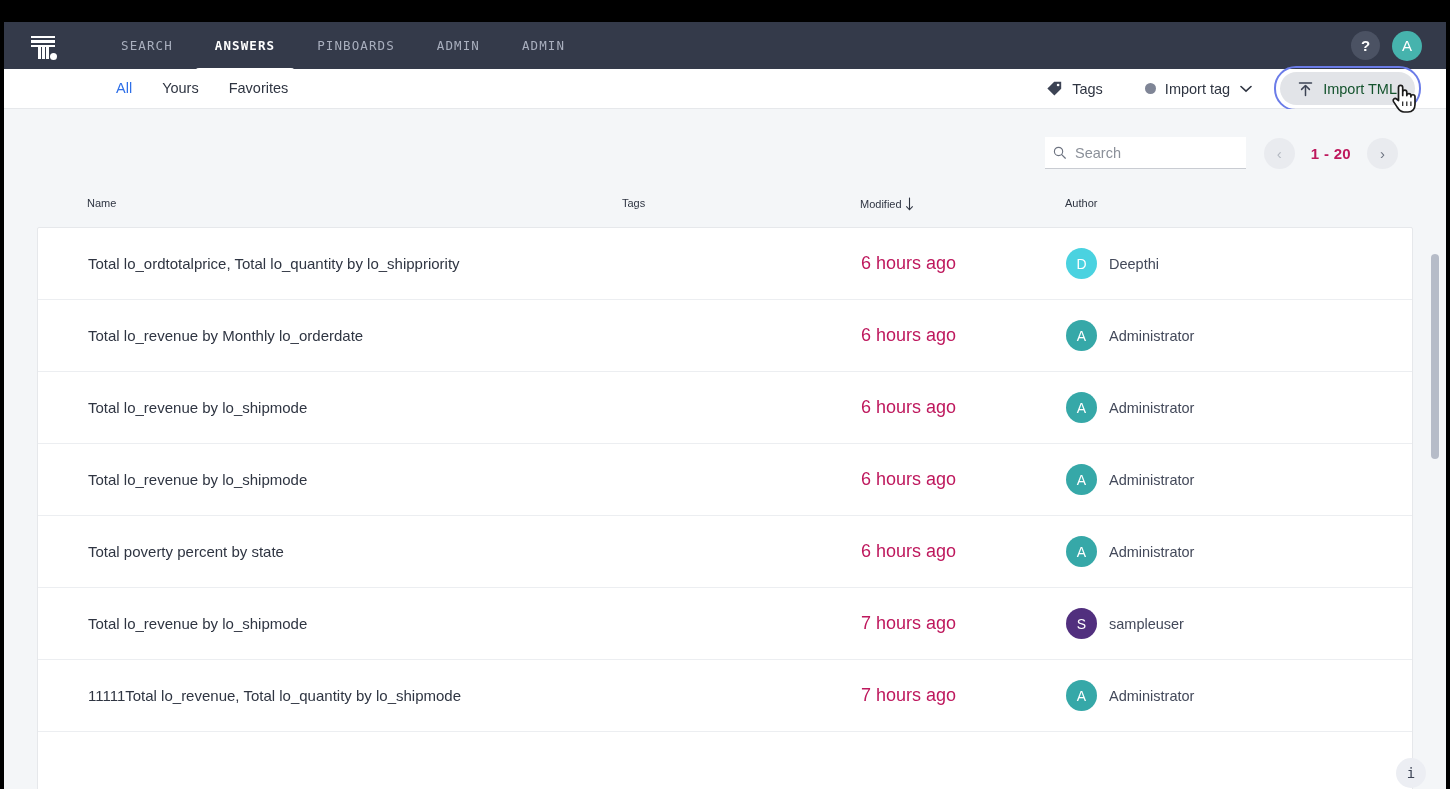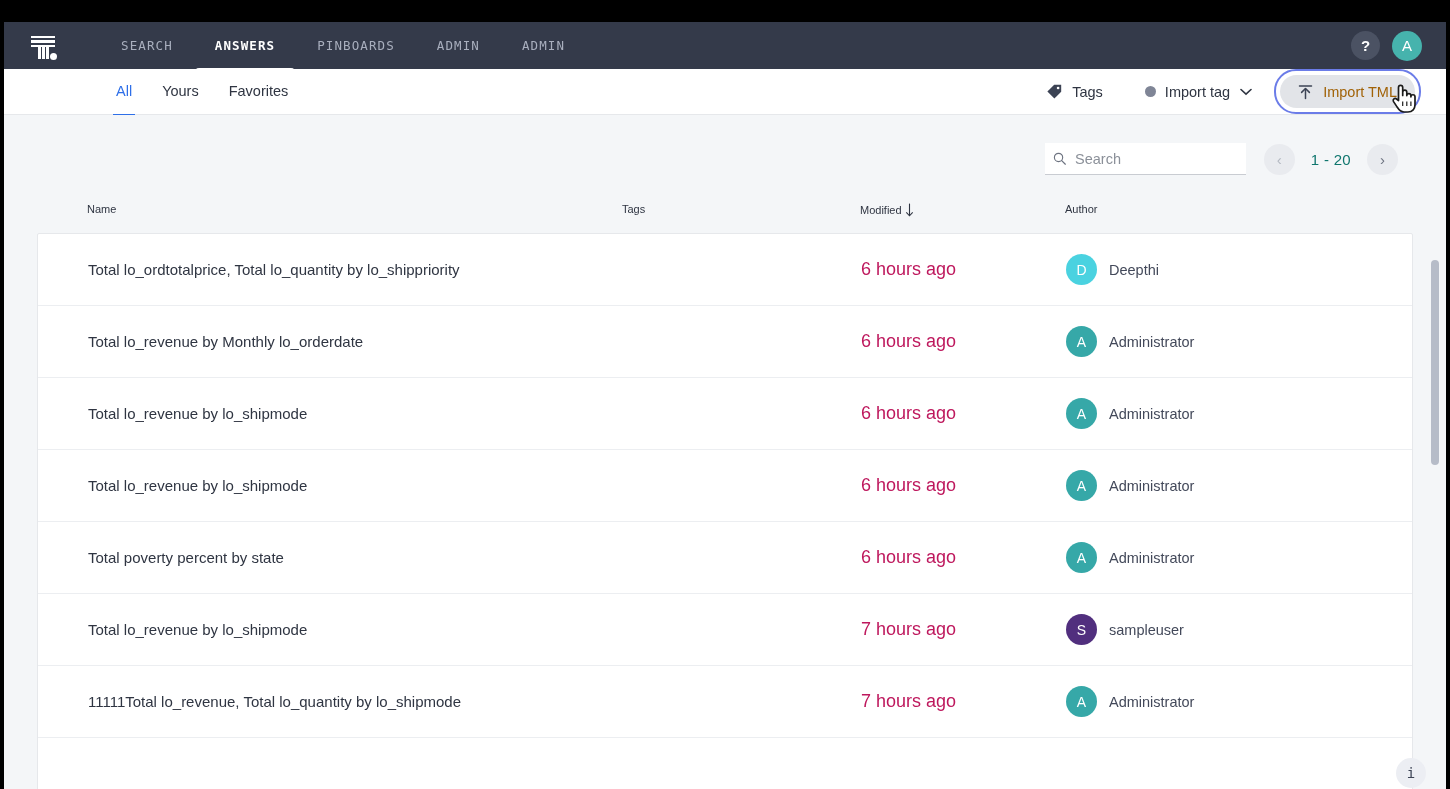--- a/index.html
+++ b/index.html
@@ -74,21 +74,21 @@
   .user-avatar {
     width: 30px; height: 30px; border-radius: 50%;
     background: #46b3ad; color: #fff;
     display: flex; align-items: center; justify-content: center;
     font-size: 15px; cursor: pointer;
   }
 
   
   .subnav {
     position: relative;
-    height: 46px;
+    height: 40px;
     background: #fff;
     display: flex;
     align-items: center;
     padding-left: 112px;
     border-bottom: 1px solid #e6e8eb;
   }
   .tab {
     position: relative;
     font-size: 14.5px;
     color: #2f3542;
@@ -129,21 +129,21 @@
     border-radius: 22px;
     padding: 4px;
   }
   .import-btn {
     display: flex; align-items: center; gap: 10px;
     background: #e2e4e8;
     border-radius: 17px;
     height: 33px;
     padding: 0 18px;
     font-size: 14.5px;
-    color: #a16207;
+    color: #14532d;
     cursor: pointer;
     user-select: none;
   }
 
   
   .body-area {
     position: relative;
     height: 686px;
     background: #f4f6f8;
     padding: 0 33px;
@@ -175,21 +175,21 @@
   .pager { display: flex; align-items: center; gap: 5px; margin-left: 18px; }
   .pagebtn {
     width: 31px; height: 31px; border-radius: 50%;
     background: #e9ebef;
     display: flex; align-items: center; justify-content: center;
     cursor: pointer; color: #6d7380;
     font-size: 15px;
   }
   .pagebtn.disabled { color: #b3b8c1; }
   .pagelabel {
-    font-size: 15px; font-weight: normal; color: #0f766e;
+    font-size: 15px; font-weight: bold; color: #be185d;
     padding: 0 11px; letter-spacing: 0.3px;
   }
 
   
   .col-header {
     display: flex;
     font-size: 11px;
     color: #2f3542;
     padding: 0 0 16px 0;
   }

